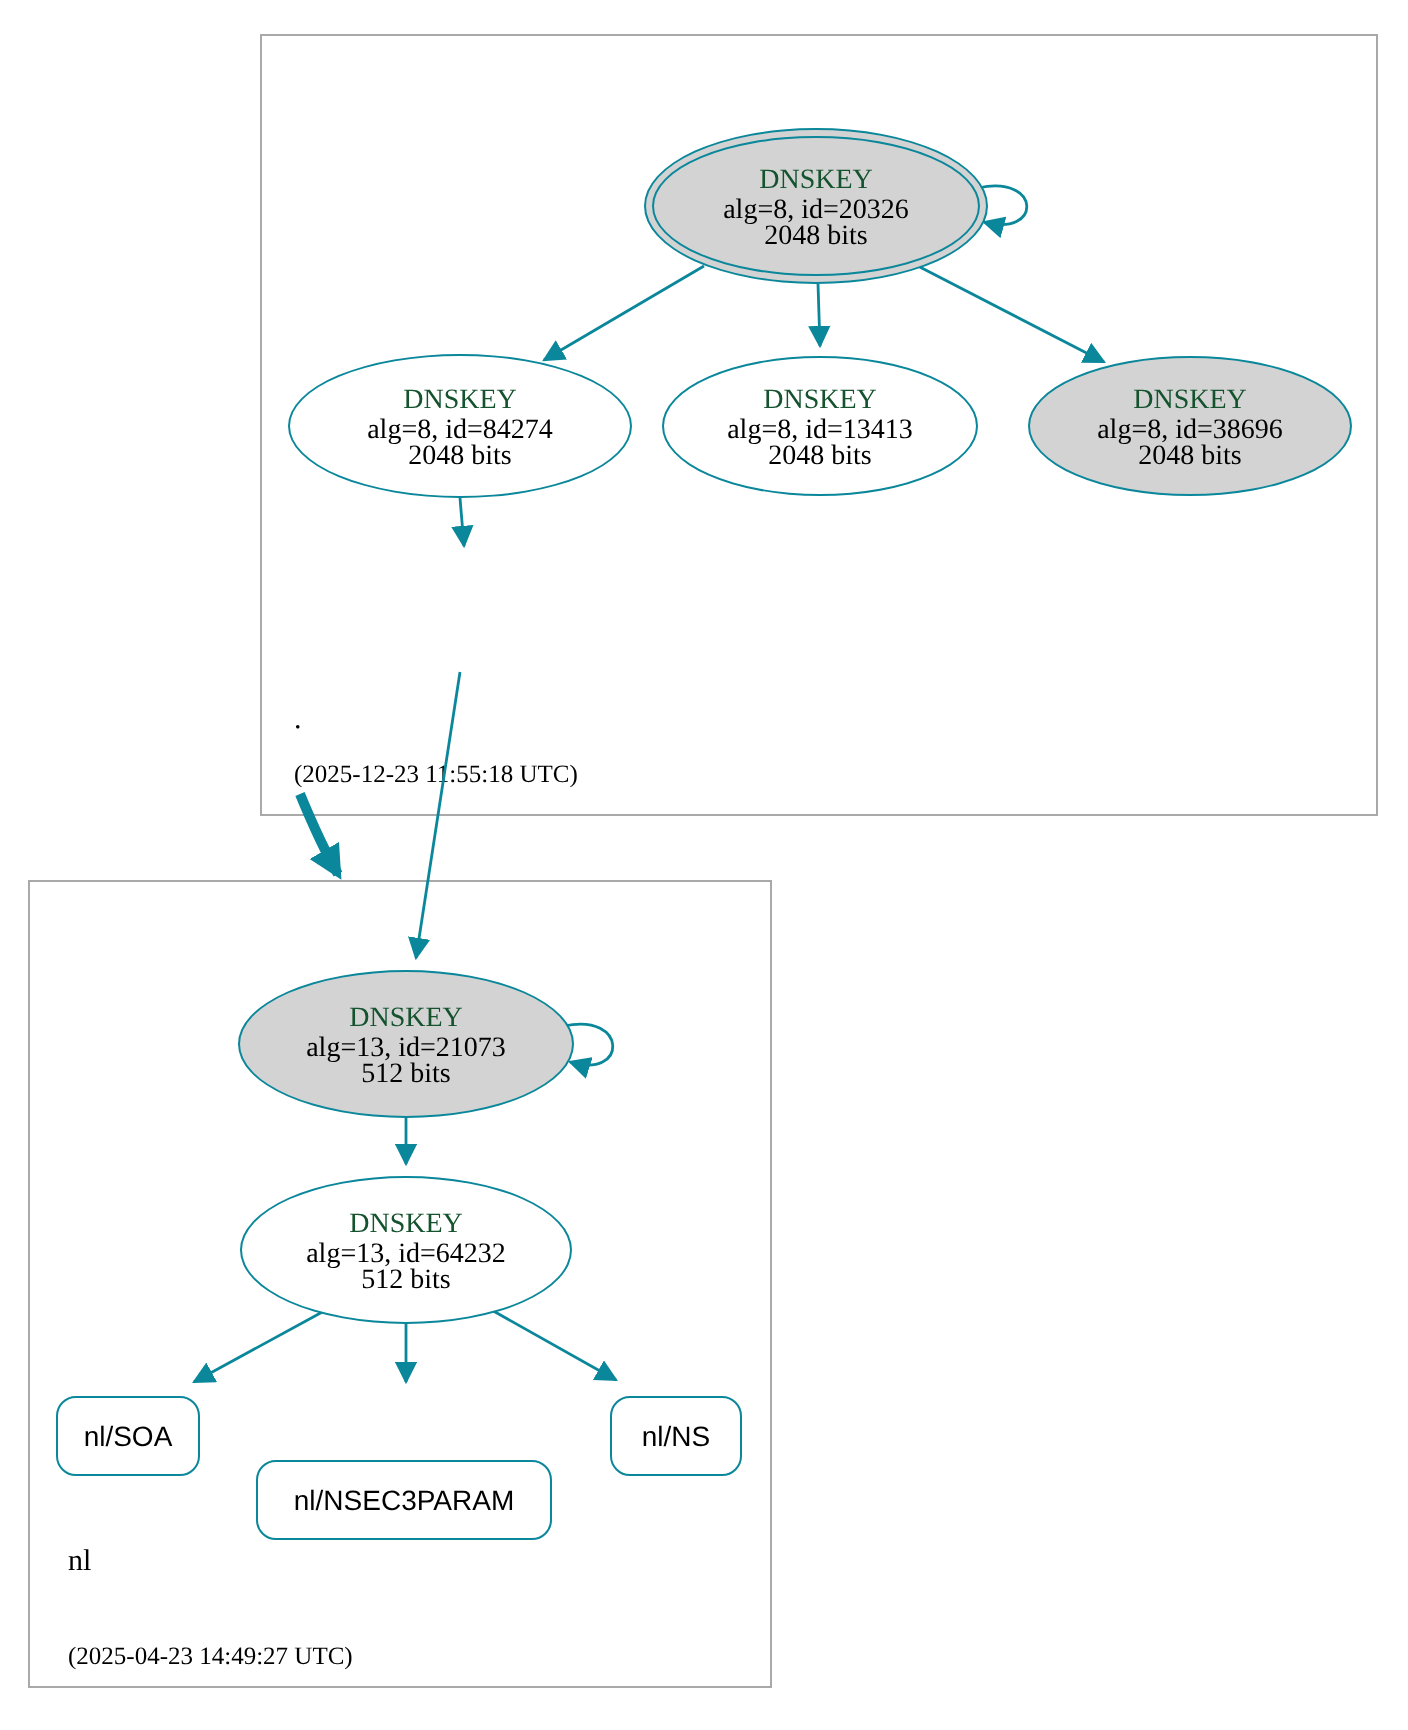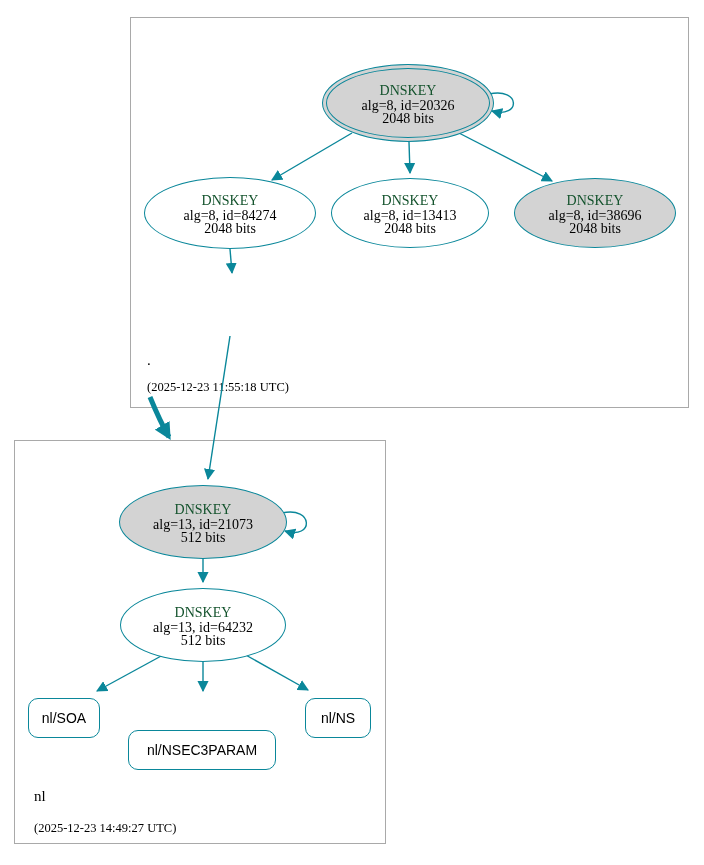--- a/index.html
+++ b/index.html
@@ -83,22 +83,22 @@
 <body>
 
 <div id="canvas">
 
   <div class="zone-box" style="left:130px;top:17px;width:559px;height:391px;">
     <div class="zone-name" style="left:16px;top:334px;">.</div>
     <div class="zone-ts" style="left:16px;top:362px;">(2025-12-23 11:55:18 UTC)</div>
   </div>
 
   <div class="zone-box" style="left:14px;top:440px;width:372px;height:404px;">
-    <div class="zone-name" style="left:19px;top:347px;">nl</div>
-    <div class="zone-ts" style="left:19px;top:380px;">(2025-12-23 14:49:27 UTC)</div>
+    <div class="zone-name" style="left:19px;top:332px;">nl</div>
+    <div class="zone-ts" style="left:19px;top:380px;">(2025-04-23 14:49:27 UTC)</div>
   </div>
 
   <svg id="edges" width="704" height="865" viewBox="0 0 704 865">
     <defs>
       <marker id="ah" viewBox="0 0 10 10" refX="9" refY="5" markerWidth="8" markerHeight="8" orient="auto">
         <path d="M0,0 L10,5 L0,10 z" fill="#0a879a"></path>
       </marker>
       <marker id="ahBig" viewBox="0 0 10 10" refX="8" refY="5" markerWidth="3.4" markerHeight="3.4" orient="auto">
         <path d="M0,0 L10,5 L0,10 z" fill="#0a879a"></path>
       </marker>

